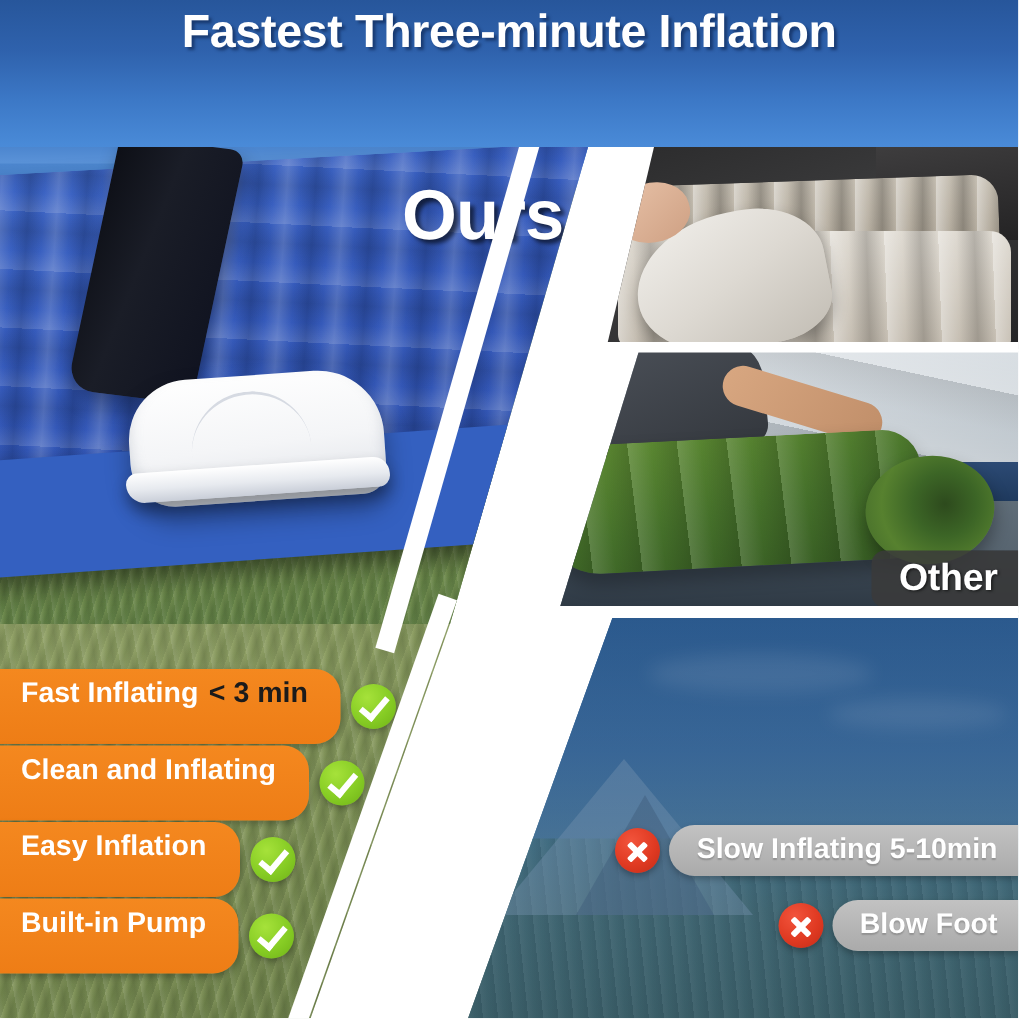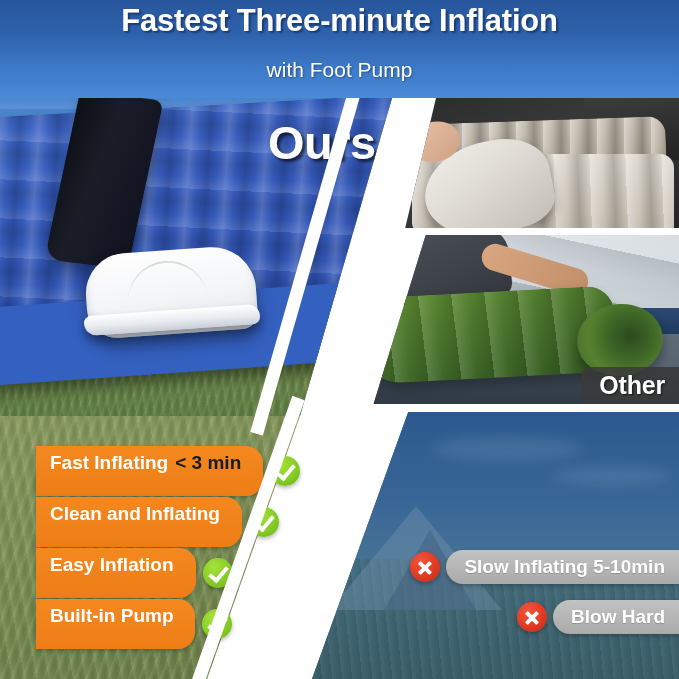--- a/index.html
+++ b/index.html
@@ -398,21 +398,20 @@
     align-items: center;
     height: 34px;
     padding: 0 22px 16px 14px;
     background: linear-gradient(180deg, #f4881f 0%, #ee7d16 100%);
     border-radius: 0 17px 17px 0;
     font-size: 19px;
     font-weight: bold;
     color: #ffffff;
     white-space: nowrap;
     box-shadow: 0 2px 4px rgba(0,0,0,0.25);
-    margin-left: 36px;
   }
   .pro-pill .accent {
     color: #1b1b1b;
     margin-left: 7px;
   }
   .check-badge {
     flex: 0 0 auto;
     width: 30px;
     height: 30px;
     margin-left: 7px;
@@ -513,21 +512,20 @@
     height: 8px;
   }
 </style>
 </head>
 <body>
 
 <div id="infographic">
 
   <div class="header">
     <div class="header-title">Fastest Three-minute Inflation</div>
-    <div class="header-subtitle">with Foot Pump</div>
   </div>
 
   <div class="collage">
 
     <div class="panel panel-ours">
       <div class="ours-sky"></div>
       <div class="ours-grass"></div>
       <div class="mattress"></div>
       <div class="mattress-edge"></div>
       <div class="leg"></div>
@@ -612,20 +610,20 @@
         <div class="x-badge"></div>
         <div class="con-pill">
           <span>Slow Inflating 5-10min</span>
         </div>
       </div>
 
 
       <div class="con-row">
         <div class="x-badge"></div>
         <div class="con-pill">
-          <span>Blow Hard</span>
+          <span>Blow Foot</span>
         </div>
       </div>
 
     </div>
 
   </div>
 </div>
 
 </body></html>

